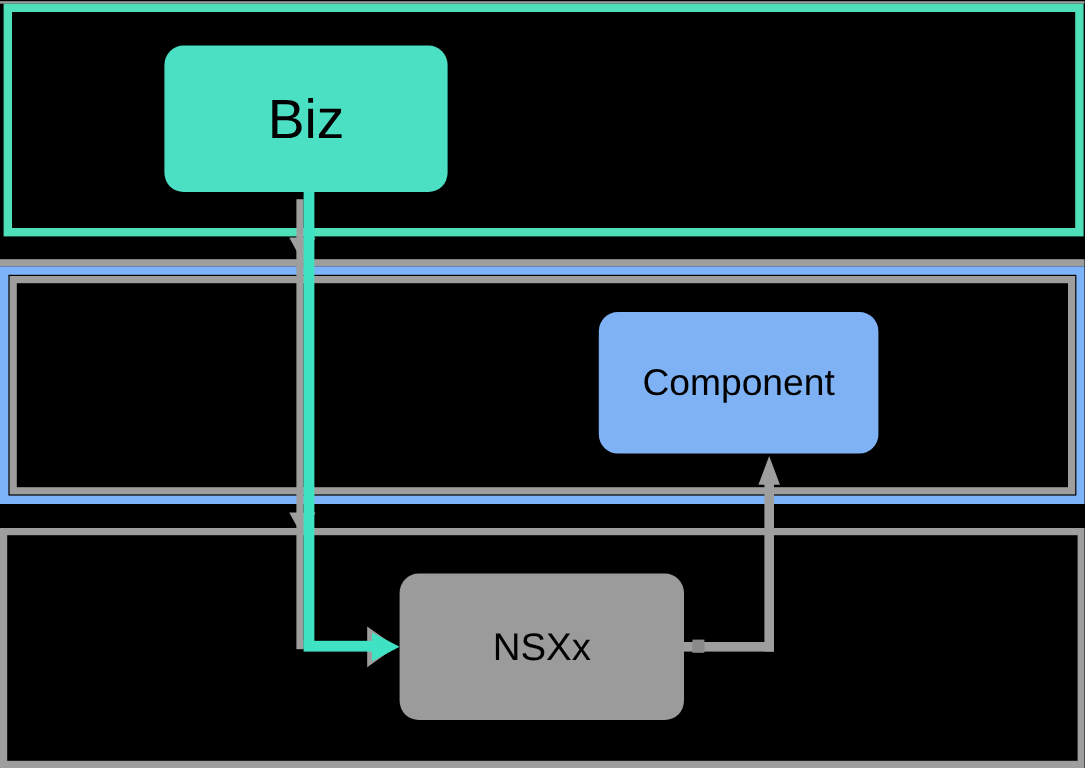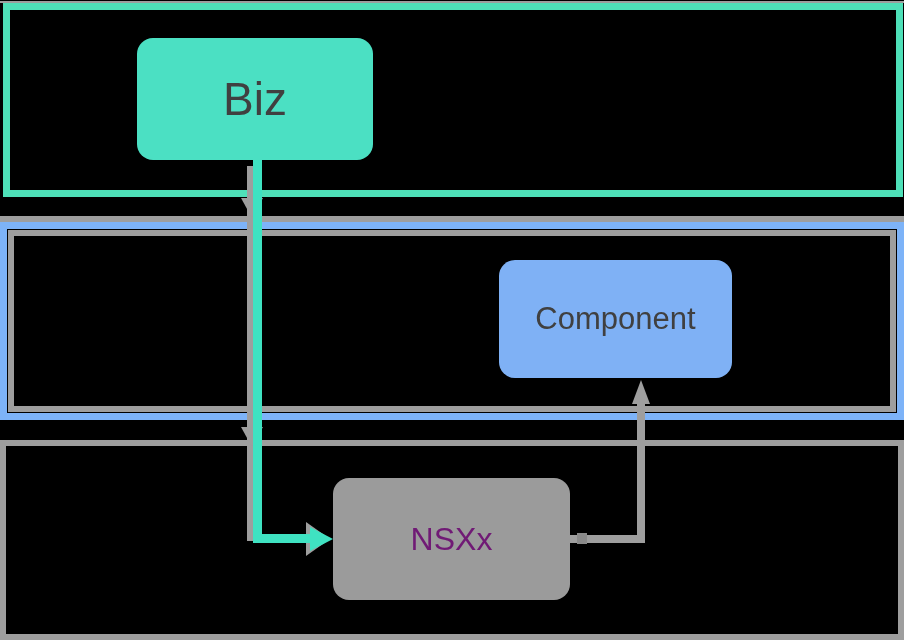--- a/index.html
+++ b/index.html
@@ -38,24 +38,24 @@
 
   
   .edge-teal-v{left:253px;top:158px;width:9px;height:382px;background:#3fe2c2;}
   .edge-teal-h{left:253px;top:534px;width:60px;height:9px;background:#3fe2c2;}
   .arrow-right-teal{left:310px;top:527px;width:0;height:0;
     border-top:12px solid transparent;border-bottom:12px solid transparent;
     border-left:23px solid #3fe2c2;}
 
   
   .node{display:flex;align-items:center;justify-content:center;
-    border-radius:16px;color:#404040;text-align:center;}
+    border-radius:16px;color:#000000;text-align:center;}
   .node-biz{left:137px;top:38px;width:236px;height:122px;background:#4be0c3;font-size:46px;}
   .node-component{left:499px;top:260px;width:233px;height:118px;background:#7fb1f5;font-size:31px;}
-  .node-nsxx{left:333px;top:478px;width:237px;height:122px;background:#9b9b9b;font-size:32px;color:#701a75;}
+  .node-nsxx{left:333px;top:478px;width:237px;height:122px;background:#9b9b9b;font-size:32px;color:#000000;}
 </style>
 </head>
 <body>
 
 <div class="stage">
 
   <div class="abs lane-top-shadow"></div>
   <div class="abs lane-top"></div>
 
   <div class="abs lane-mid-shadow"></div>

